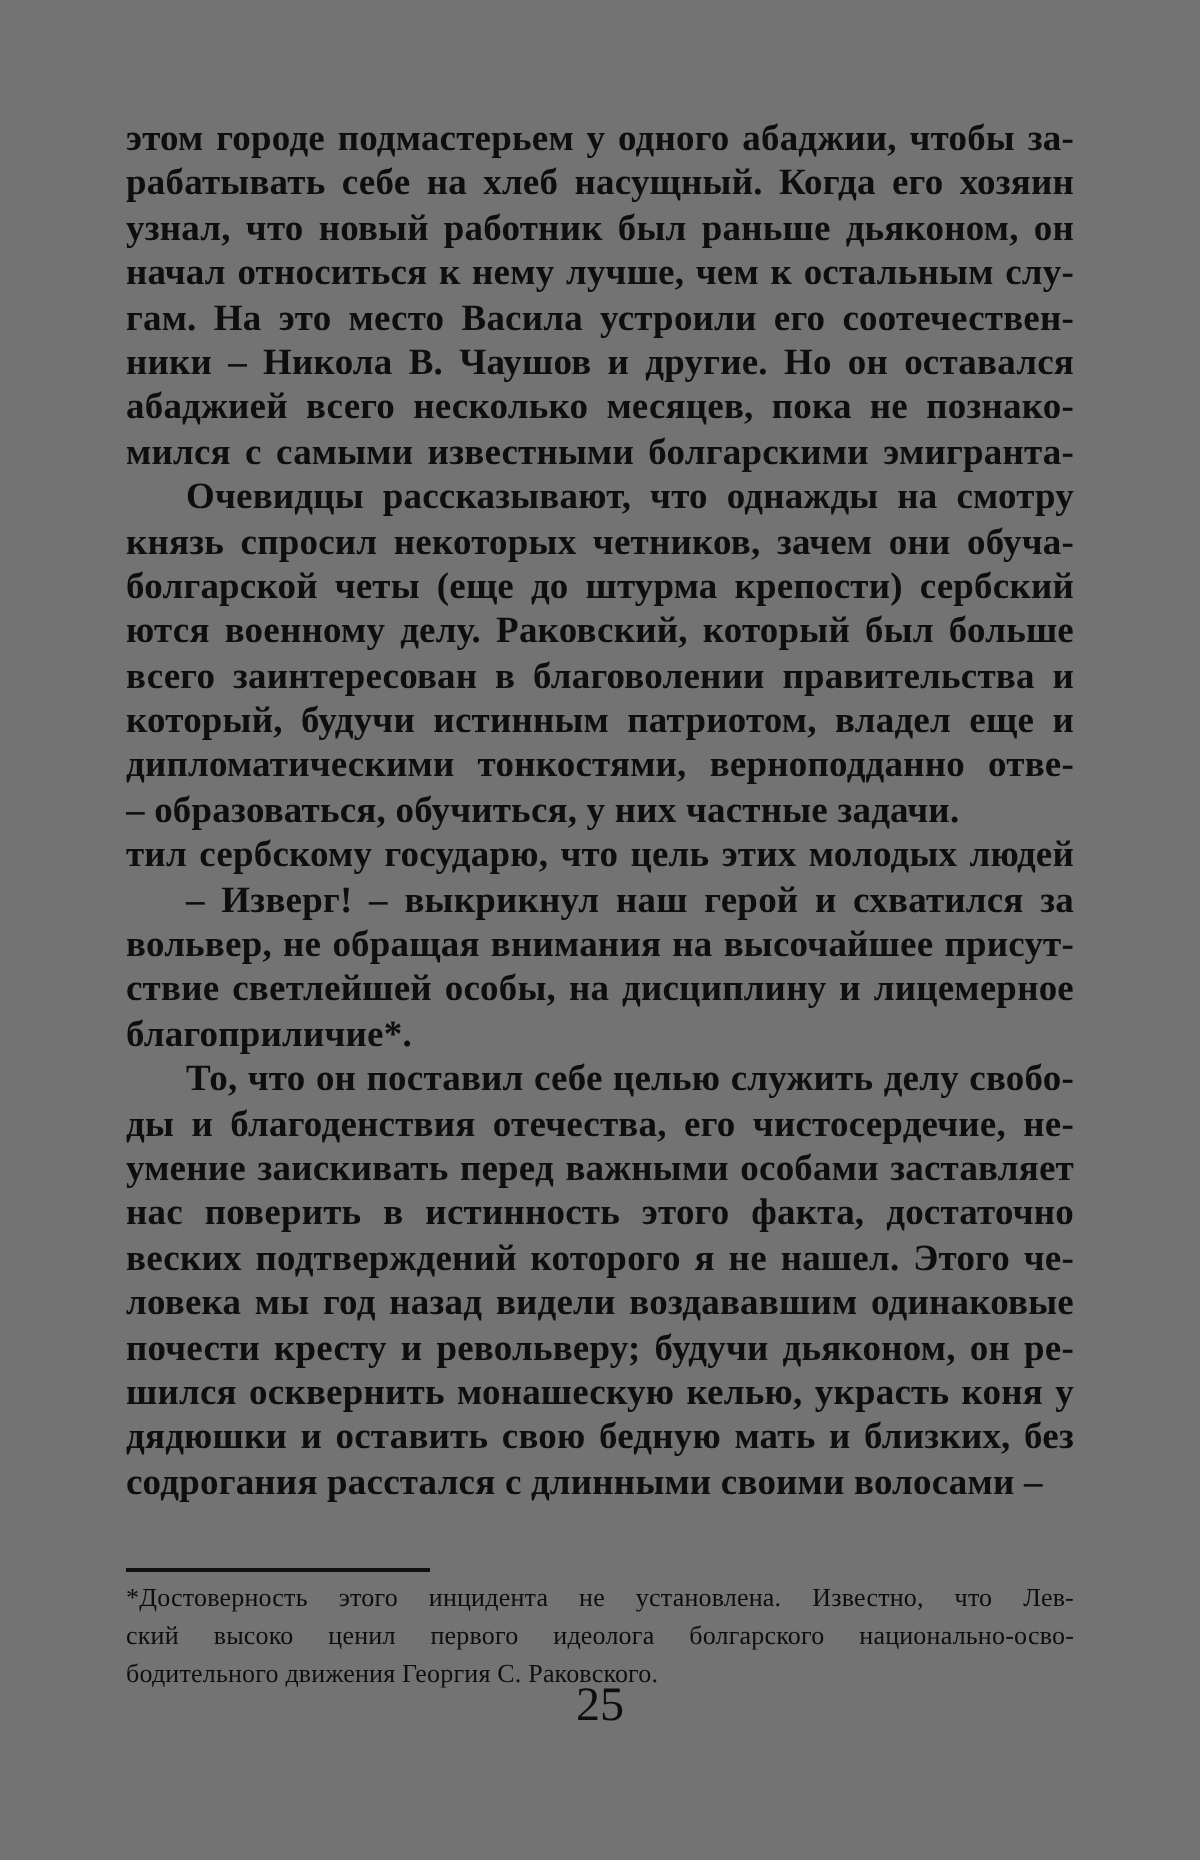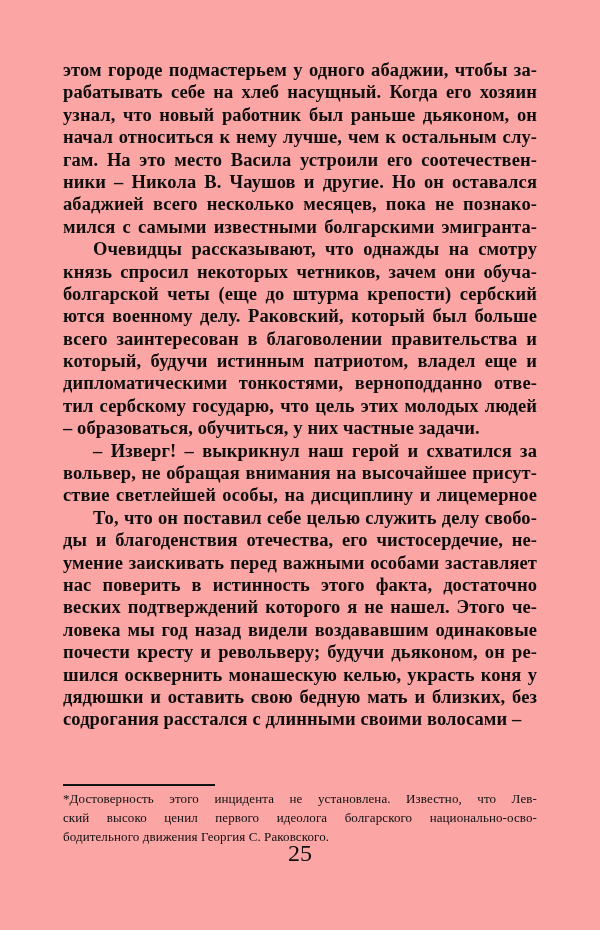--- a/index.html
+++ b/index.html
@@ -4,21 +4,21 @@
 <style>
   html, body {
     margin: 0;
     padding: 0;
     background: #ffffff;
   }
   .page {
     position: relative;
     width: 600px;
     height: 930px;
-    background: #fca5a5;
+    background: #737373;
     overflow: hidden;
     font-family: "Liberation Serif", serif;
     color: #0e0e0e;
   }
   .body-text {
     position: absolute;
     left: 63px;
     top: 59px;
     width: 474px;
   }
@@ -93,27 +93,28 @@
         <div class="line">мился с самыми известными болгарскими эмигранта-</div>
       </div>
       <div class="paragraph">
         <div class="line indent">Очевидцы рассказывают, что однажды на смотру</div>
         <div class="line">князь спросил некоторых четников, зачем они обуча-</div>
         <div class="line">болгарской четы (еще до штурма крепости) сербский</div>
         <div class="line">ются военному делу. Раковский, который был больше</div>
         <div class="line">всего заинтересован в благоволении правительства и</div>
         <div class="line">который, будучи истинным патриотом, владел еще и</div>
         <div class="line">дипломатическими тонкостями, верноподданно отве-</div>
+        <div class="line last">– образоваться, обучиться, у них частные задачи.</div>
         <div class="line">тил сербскому государю, что цель этих молодых людей</div>
-        <div class="line last">– образоваться, обучиться, у них частные задачи.</div>
       </div>
       <div class="paragraph">
         <div class="line indent">– Изверг! – выкрикнул наш герой и схватился за ре-</div>
         <div class="line">вольвер, не обращая внимания на высочайшее присут-</div>
         <div class="line">ствие светлейшей особы, на дисциплину и лицемерное</div>
+        <div class="line last">благоприличие*.</div>
       </div>
       <div class="paragraph">
         <div class="line indent">То, что он поставил себе целью служить делу свобо-</div>
         <div class="line">ды и благоденствия отечества, его чистосердечие, не-</div>
         <div class="line">умение заискивать перед важными особами заставляет</div>
         <div class="line">нас поверить в истинность этого факта, достаточно</div>
         <div class="line">веских подтверждений которого я не нашел. Этого че-</div>
         <div class="line">ловека мы год назад видели воздававшим одинаковые</div>
         <div class="line">почести кресту и револьверу; будучи дьяконом, он ре-</div>
         <div class="line">шился осквернить монашескую келью, украсть коня у</div>

